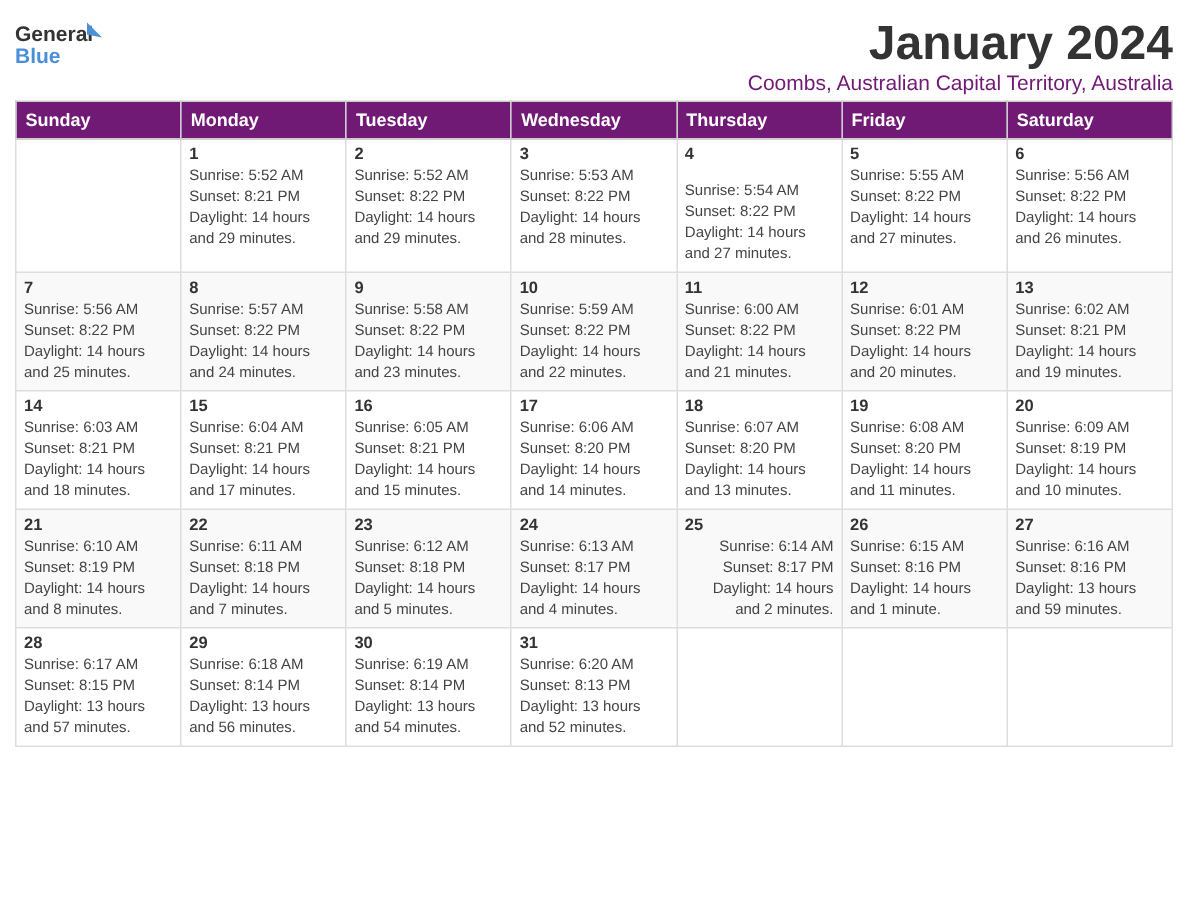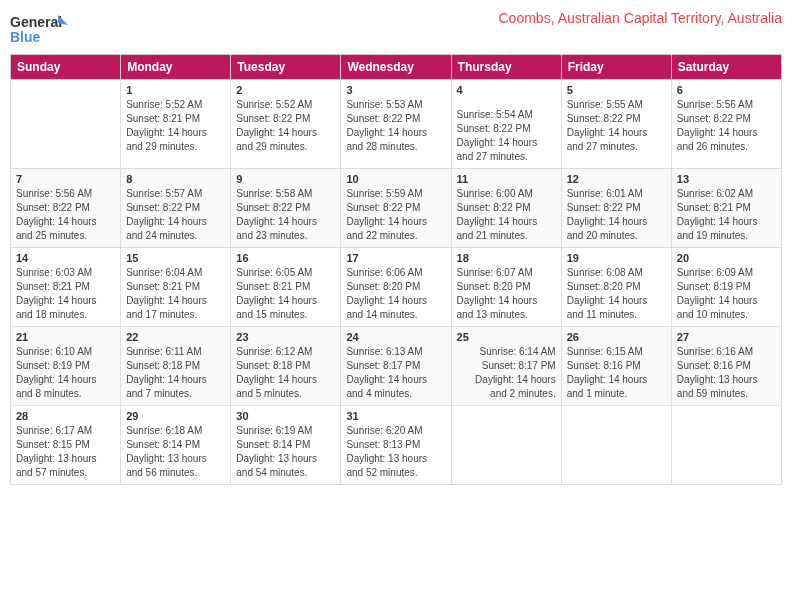--- a/index.html
+++ b/index.html
@@ -24,29 +24,29 @@
     .title-area {
       text-align: right;
     }
     .month-title {
       font-size: 32px;
       font-weight: bold;
       color: #333;
     }
     .subtitle {
       font-size: 14px;
-      color: #ef4444;
+      color: #701a75;
     }
     table {
       width: 100%;
       border-collapse: collapse;
       font-size: 10px;
     }
     thead tr th {
-      background-color: #be185d;
+      background-color: #701a75;
       color: #fff;
       text-align: left;
       padding: 5px 6px;
       font-size: 12px;
       font-weight: bold;
       border: 1px solid #ccc;
     }
     tbody tr td {
       vertical-align: top;
       padding: 4px 5px;
@@ -78,20 +78,21 @@
 
 <div class="header-area">
   <div class="logo">
       <svg width="60" height="40" viewBox="0 0 60 40">
         <text x="0" y="17" font-size="14" font-weight="bold" fill="#333">General</text>
         <text x="0" y="32" font-size="14" font-weight="bold" fill="#4a90d9">Blue</text>
         <polygon points="48,5 58,15 48,13" fill="#4a90d9"></polygon>
       </svg>
     </div>
   <div class="title-area">
+    <div class="month-title">January 2024</div>
     <div class="subtitle">Coombs, Australian Capital Territory, Australia</div>
   </div>
 </div>
 
 <table>
   <thead>
     <tr id="header-row">
         <th>Sunday</th>
         <th>Monday</th>
         <th>Tuesday</th>

